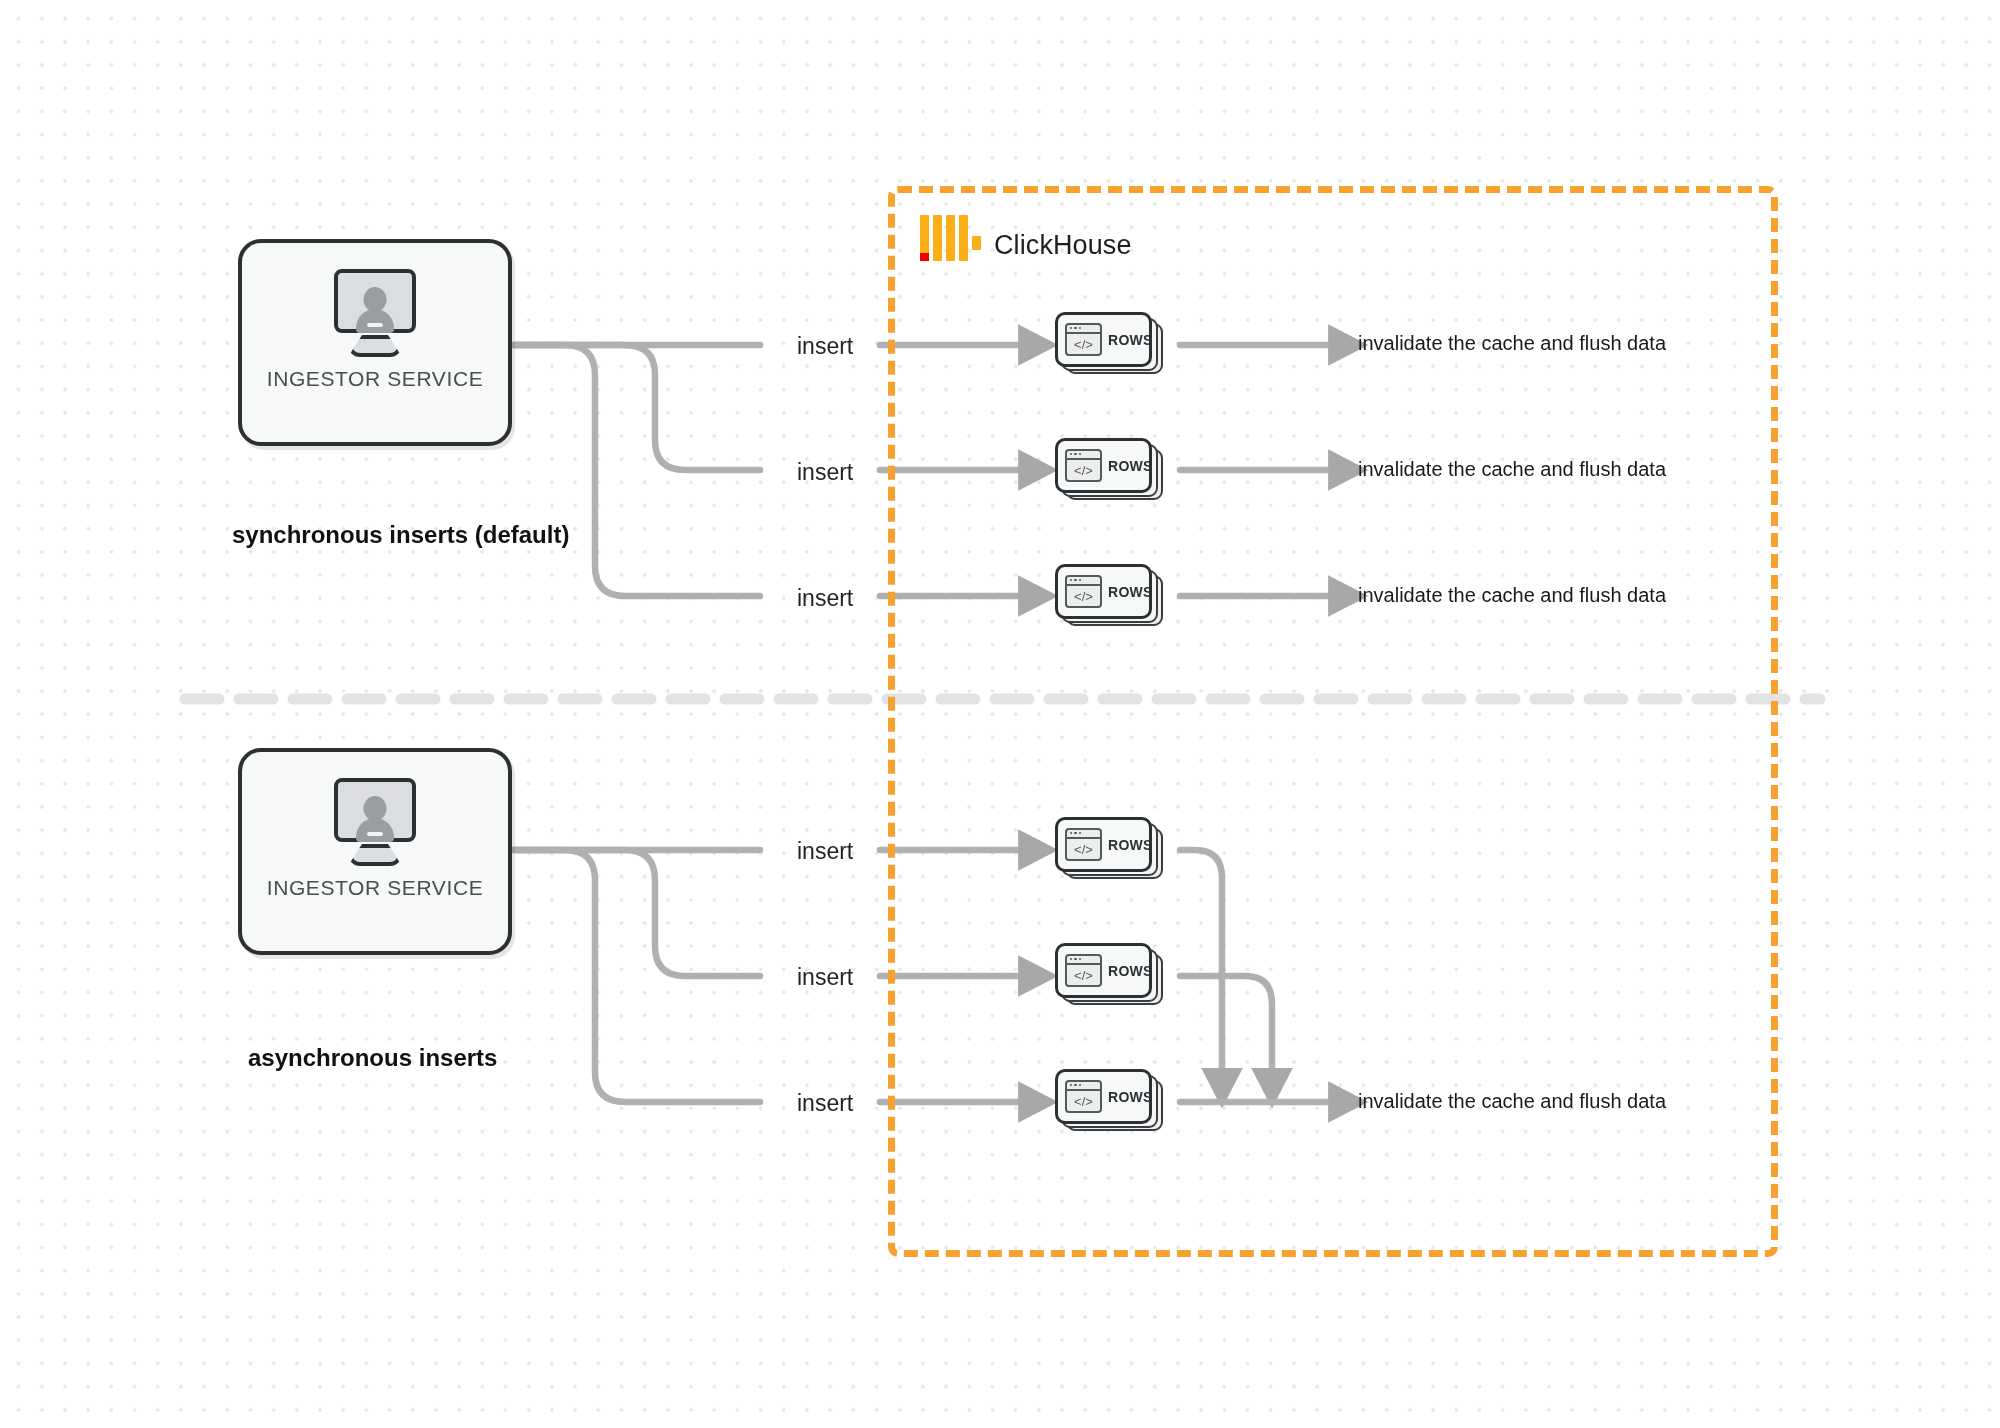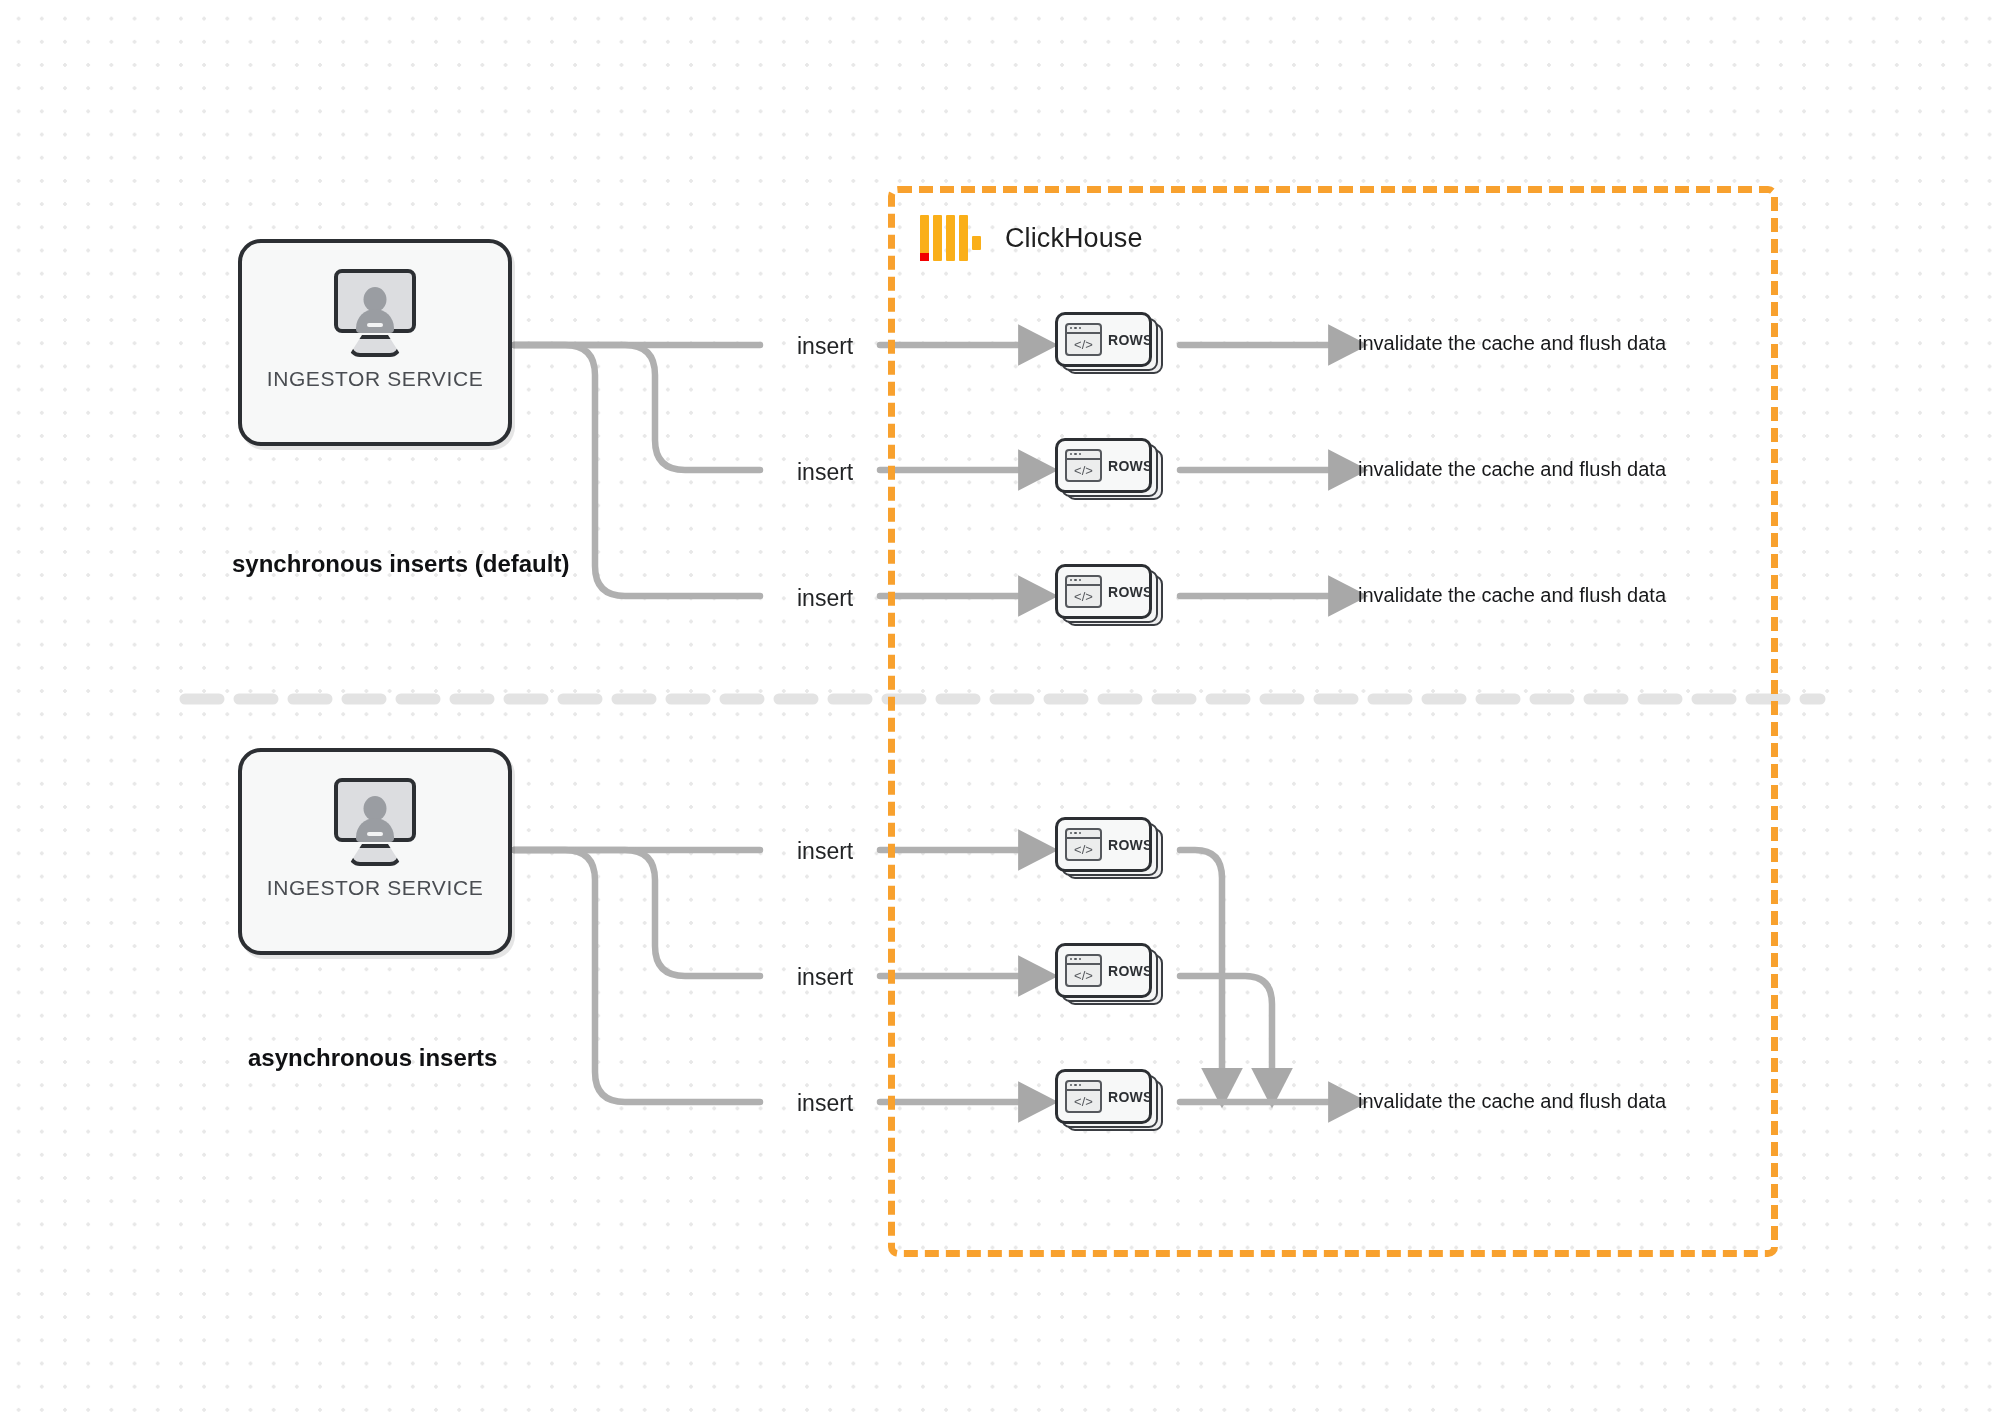--- a/index.html
+++ b/index.html
@@ -24,21 +24,21 @@
   .ch-boundary {
     position: absolute;
     left: 888px; top: 186px;
     width: 890px; height: 1071px;
     border: 7px dashed #F8A12E;
     border-radius: 10px;
   }
   .ch-header {
     position: absolute;
     left: 920px; top: 215px;
-    display: flex; align-items: center; gap: 33px;
+    display: flex; align-items: flex-end; gap: 22px;
   }
   .ch-logo { position: relative; width: 52px; height: 46px; }
   .ch-logo .bar {
     position: absolute; top: 0; width: 8.5px; height: 46px;
     background: #FAAF19; border-radius: 1px;
   }
   .ch-logo .bar.b1 { left: 0px; }
   .ch-logo .bar.b2 { left: 13px; }
   .ch-logo .bar.b3 { left: 26px; }
   .ch-logo .bar.b4 { left: 39px; }
@@ -227,21 +227,21 @@
   <div class="ingestor sync">
     <span class="monitor">
       <span class="screen">
           <span class="head"></span>
           <span class="body"></span>
         </span>
       <span class="stand"></span>
     </span>
     <span class="ingestor-label">INGESTOR SERVICE</span>
   </div>
-  <div class="section-label" style="left:232px; top:521px;margin-top:29px;">synchronous inserts (default)</div>
+  <div class="section-label" style="left:232px; top:521px;">synchronous inserts (default)</div>
 
   <div class="wire-label" style="left:797px; top:333px;">insert</div>
   <div class="wire-label" style="left:797px; top:459px;">insert</div>
   <div class="wire-label" style="left:797px; top:585px;">insert</div>
 
   <div class="rows-card" style="left:1055px; top:312px;">
     <div class="back2"></div>
       <div class="back1"></div>
     <div class="front">
       <span class="win-icon">

